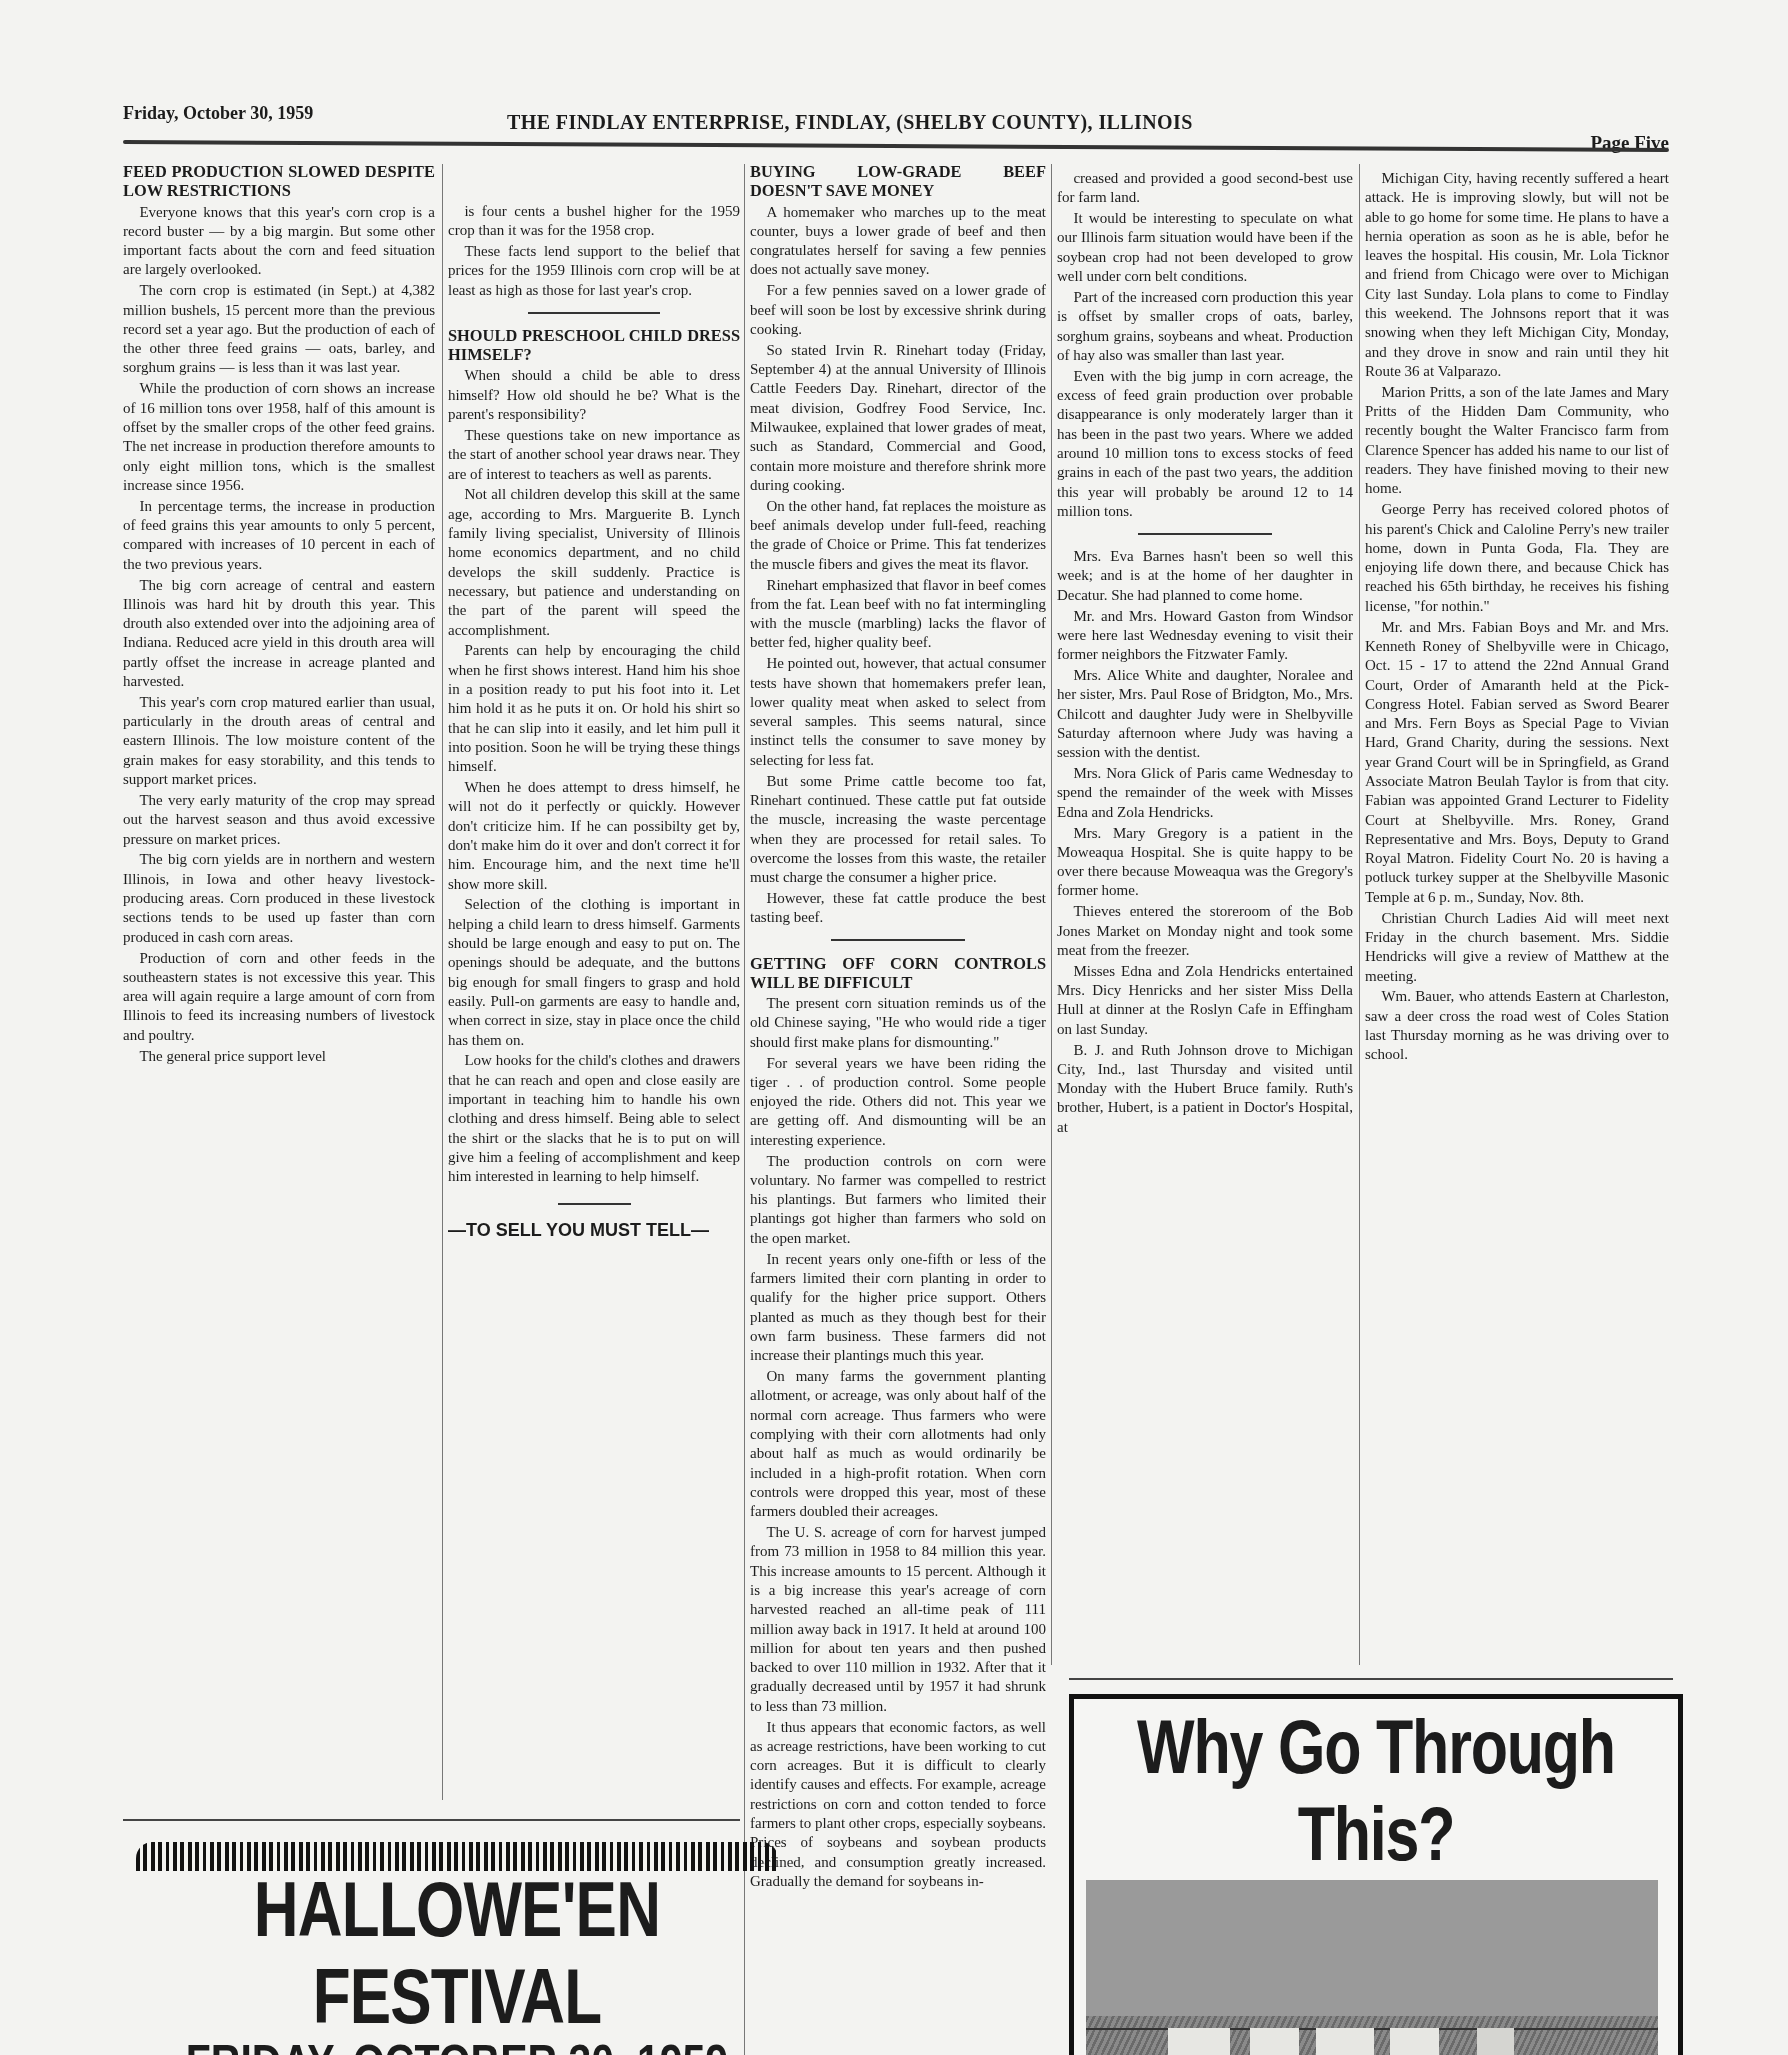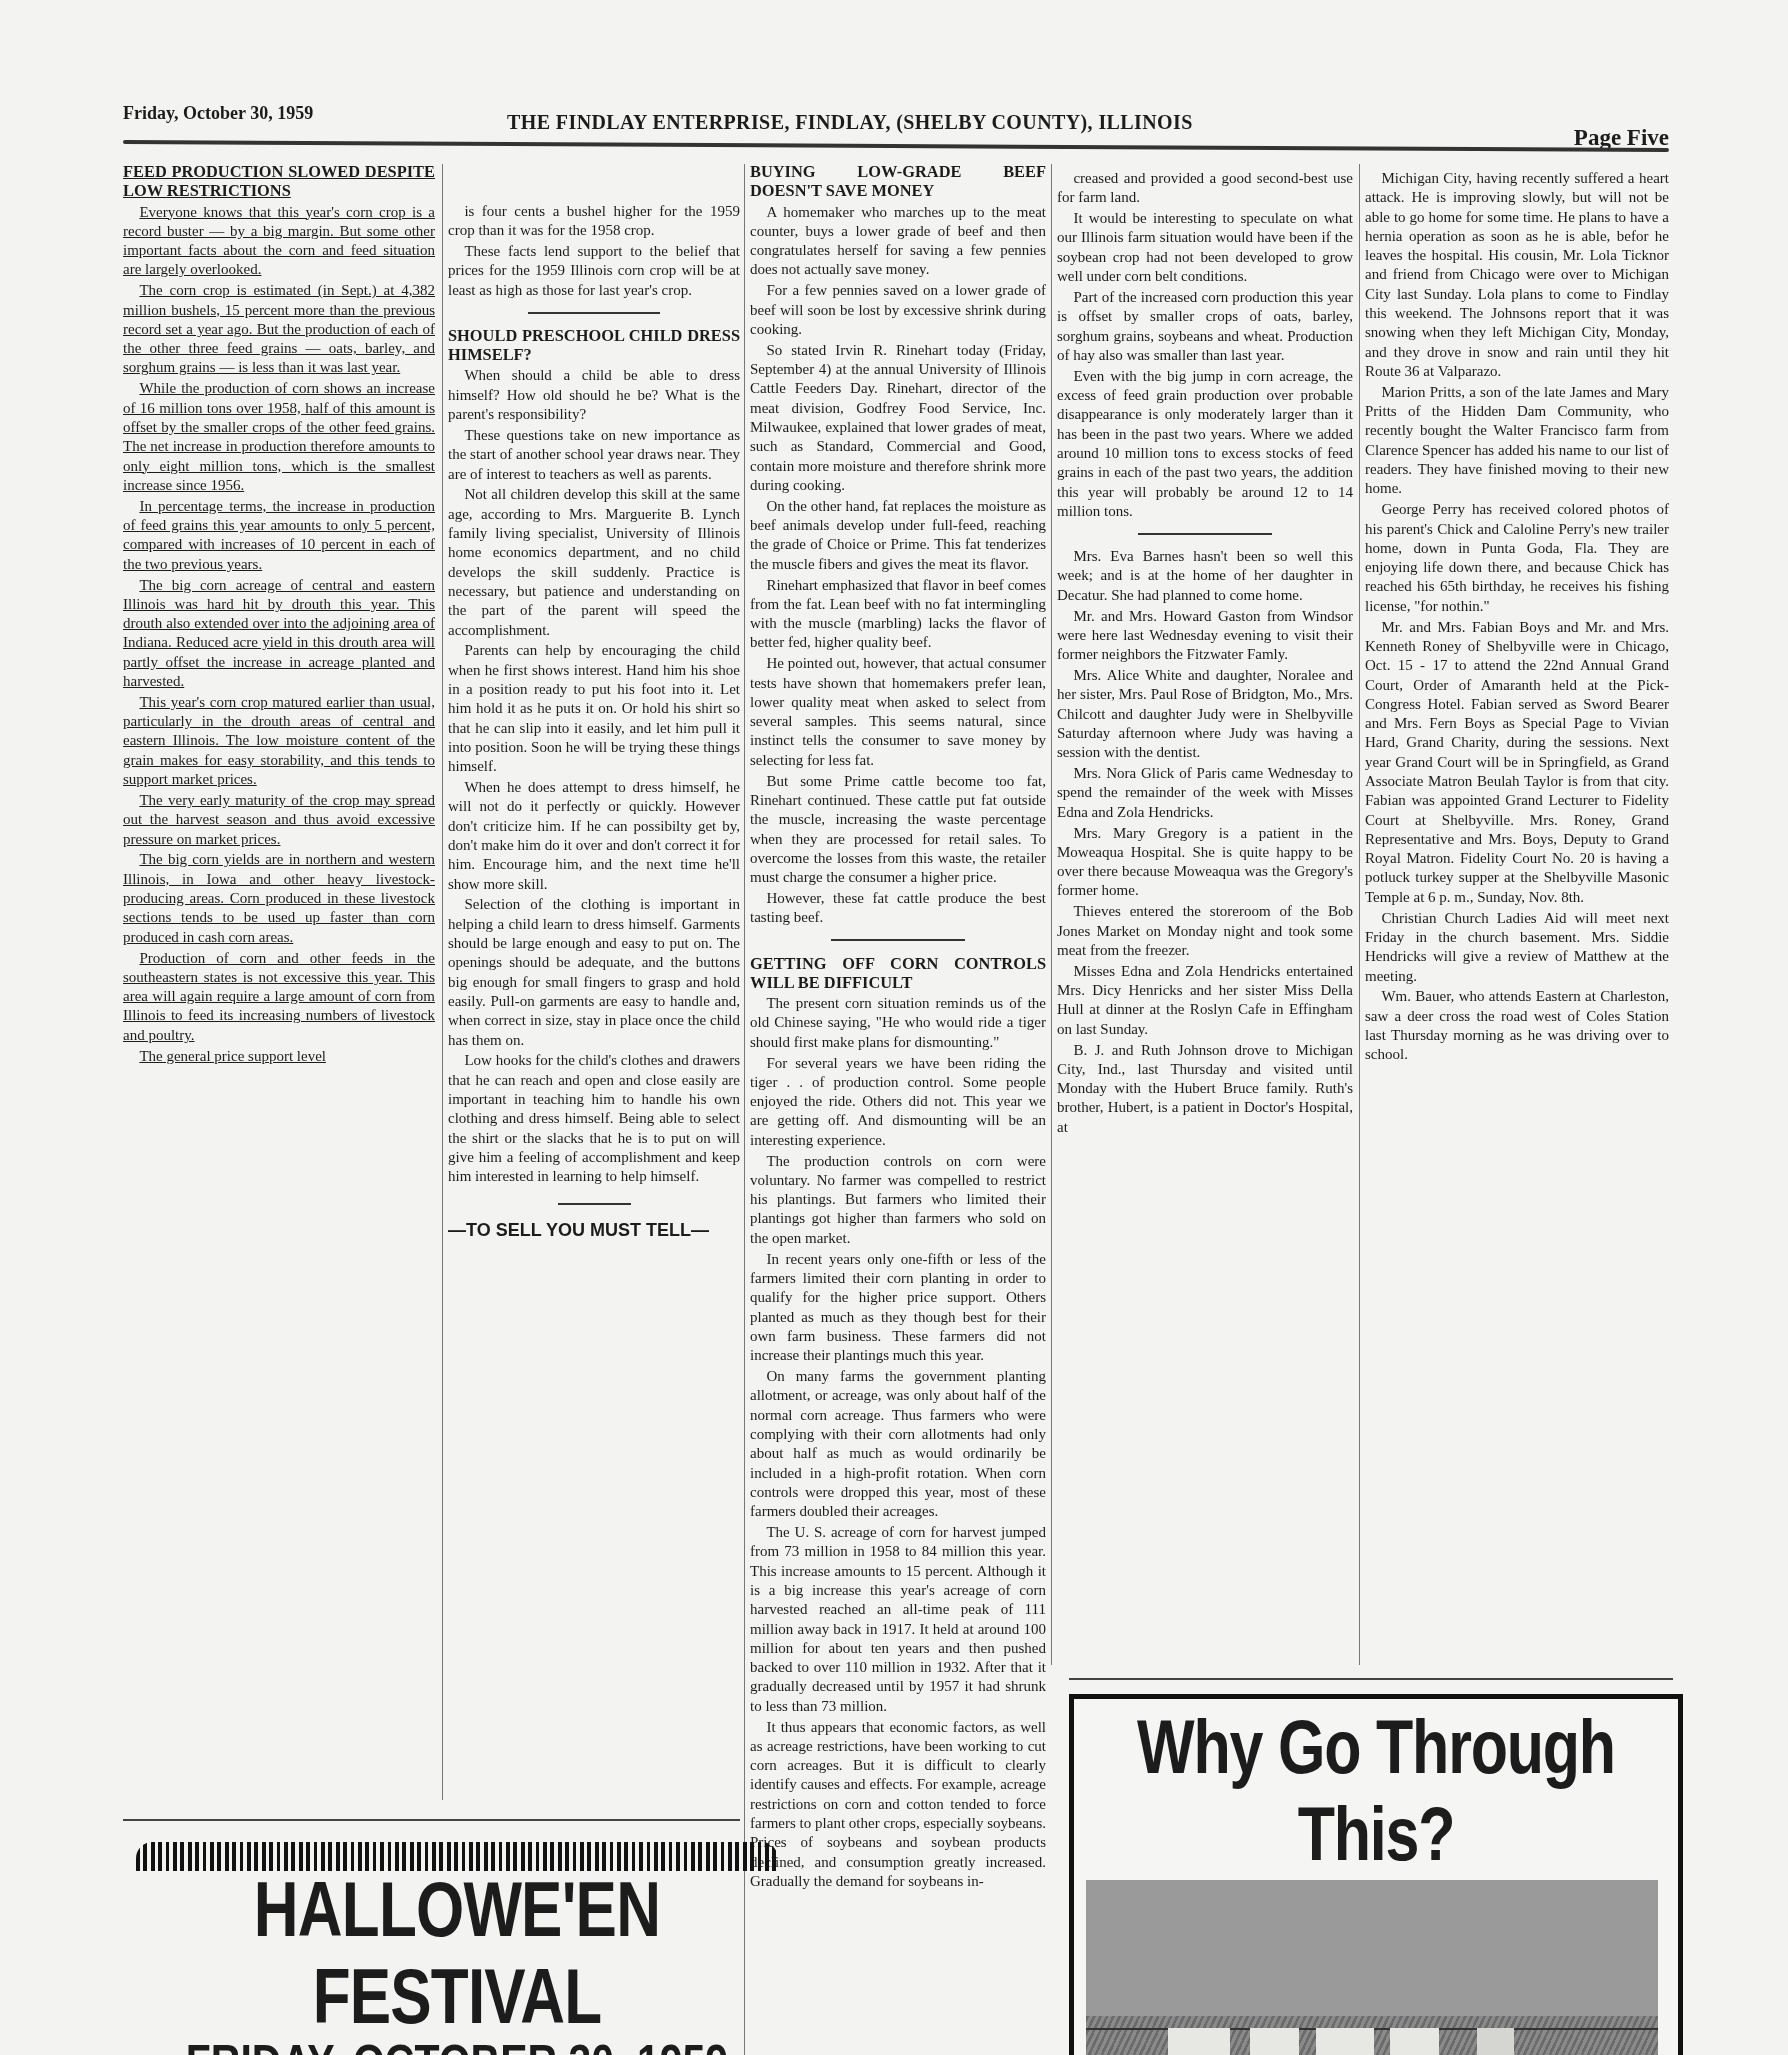--- a/index.html
+++ b/index.html
@@ -1,21 +1,21 @@
 <!DOCTYPE html>
 <html style="font-size:6.6px"><head>
 <meta charset="utf-8">
 <style>
   html,body{margin:0;padding:0;background:#f1f1ef;}
   body{width:1789px;height:3022px;position:relative;overflow:hidden;font-family:"DejaVu Serif","Liberation Serif",serif;color:#1c1c1c;}
   .page{position:absolute;left:0;top:0;width:1789px;height:3022px;background:#f3f3f1;}
   .masthead{position:absolute;left:123px;top:103px;width:1546px;height:53px;font-family:"Liberation Serif",serif;font-weight:bold;}
   .mh-date{position:absolute;left:0;top:0;font-size:18px;}
   .mh-title{position:absolute;left:370px;top:8.2px;font-size:20px;letter-spacing:0.4px;margin-left:14px;}
-  .mh-page{position:absolute;right:0;top:22px;font-size:23px;}
+  .mh-page{position:absolute;right:0;top:29px;font-size:19px;}
   .mh-rule{position:absolute;left:0;top:41px;width:1546px;height:4.1px;background:#333;border-radius:2.1px;transform:rotate(0.3deg);}
   .col{position:absolute;font-size:15px;line-height:19.3px;text-align:justify;font-family:"Liberation Serif",serif;}
   .col p{margin:0 0 1.6px 0;text-indent:16.4px;}
   .headline{font-weight:bold;font-size:16.4px;line-height:19px;text-transform:uppercase;margin:0 0 2.5px 0;text-align:justify;text-indent:0 !important;}
   .sep{width:45%;height:2.1px;background:#333;margin:11.5px auto 12.3px;}
   .vrule{position:absolute;width:1.2px;background:#777;}
   .hrule{position:absolute;height:2.1px;background:#444;}
   .tell{font-weight:bold;font-size:18px;margin-top:16.4px;font-family:"Liberation Sans",sans-serif;}
   
   .hw{position:absolute;left:132px;top:1842px;width:650px;height:1143px;text-align:center;font-family:"Liberation Sans",sans-serif;}
@@ -35,21 +35,21 @@
 
 <div class="page">
 
   <div class="masthead">
     <div class="mh-date">Friday, October 30, 1959</div>
     <div class="mh-title">THE FINDLAY ENTERPRISE, FINDLAY, (SHELBY COUNTY), ILLINOIS</div>
     <div class="mh-page">Page Five</div>
     <div class="mh-rule"></div>
   </div>
 
-  <div class="col" id="col1" style="left:123px;top:162px;width:312px;text-decoration:underline;">
+  <div class="col" id="col1" style="left:123px;top:162px;width:312px;">
     <div class="headline">Feed Production Slowed Despite Low Restrictions</div>
     <div>
         <p>Everyone knows that this year's corn crop is a record buster — by a big margin. But some other important facts about the corn and feed situation are largely overlooked.</p>
         <p>The corn crop is estimated (in Sept.) at 4,382 million bushels, 15 percent more than the previous record set a year ago. But the production of each of the other three feed grains — oats, barley, and sorghum grains — is less than it was last year.</p>
         <p>While the production of corn shows an increase of 16 million tons over 1958, half of this amount is offset by the smaller crops of the other feed grains. The net increase in production therefore amounts to only eight million tons, which is the smallest increase since 1956.</p>
         <p>In percentage terms, the increase in production of feed grains this year amounts to only 5 percent, compared with increases of 10 percent in each of the two previous years.</p>
         <p>The big corn acreage of central and eastern Illinois was hard hit by drouth this year. This drouth also extended over into the adjoining area of Indiana. Reduced acre yield in this drouth area will partly offset the increase in acreage planted and harvested.</p>
         <p>This year's corn crop matured earlier than usual, particularly in the drouth areas of central and eastern Illinois. The low moisture content of the grain makes for easy storability, and this tends to support market prices.</p>
         <p>The very early maturity of the crop may spread out the harvest season and thus avoid excessive pressure on market prices.</p>
         <p>The big corn yields are in northern and western Illinois, in Iowa and other heavy livestock-producing areas. Corn produced in these livestock sections tends to be used up faster than corn produced in cash corn areas.</p>

